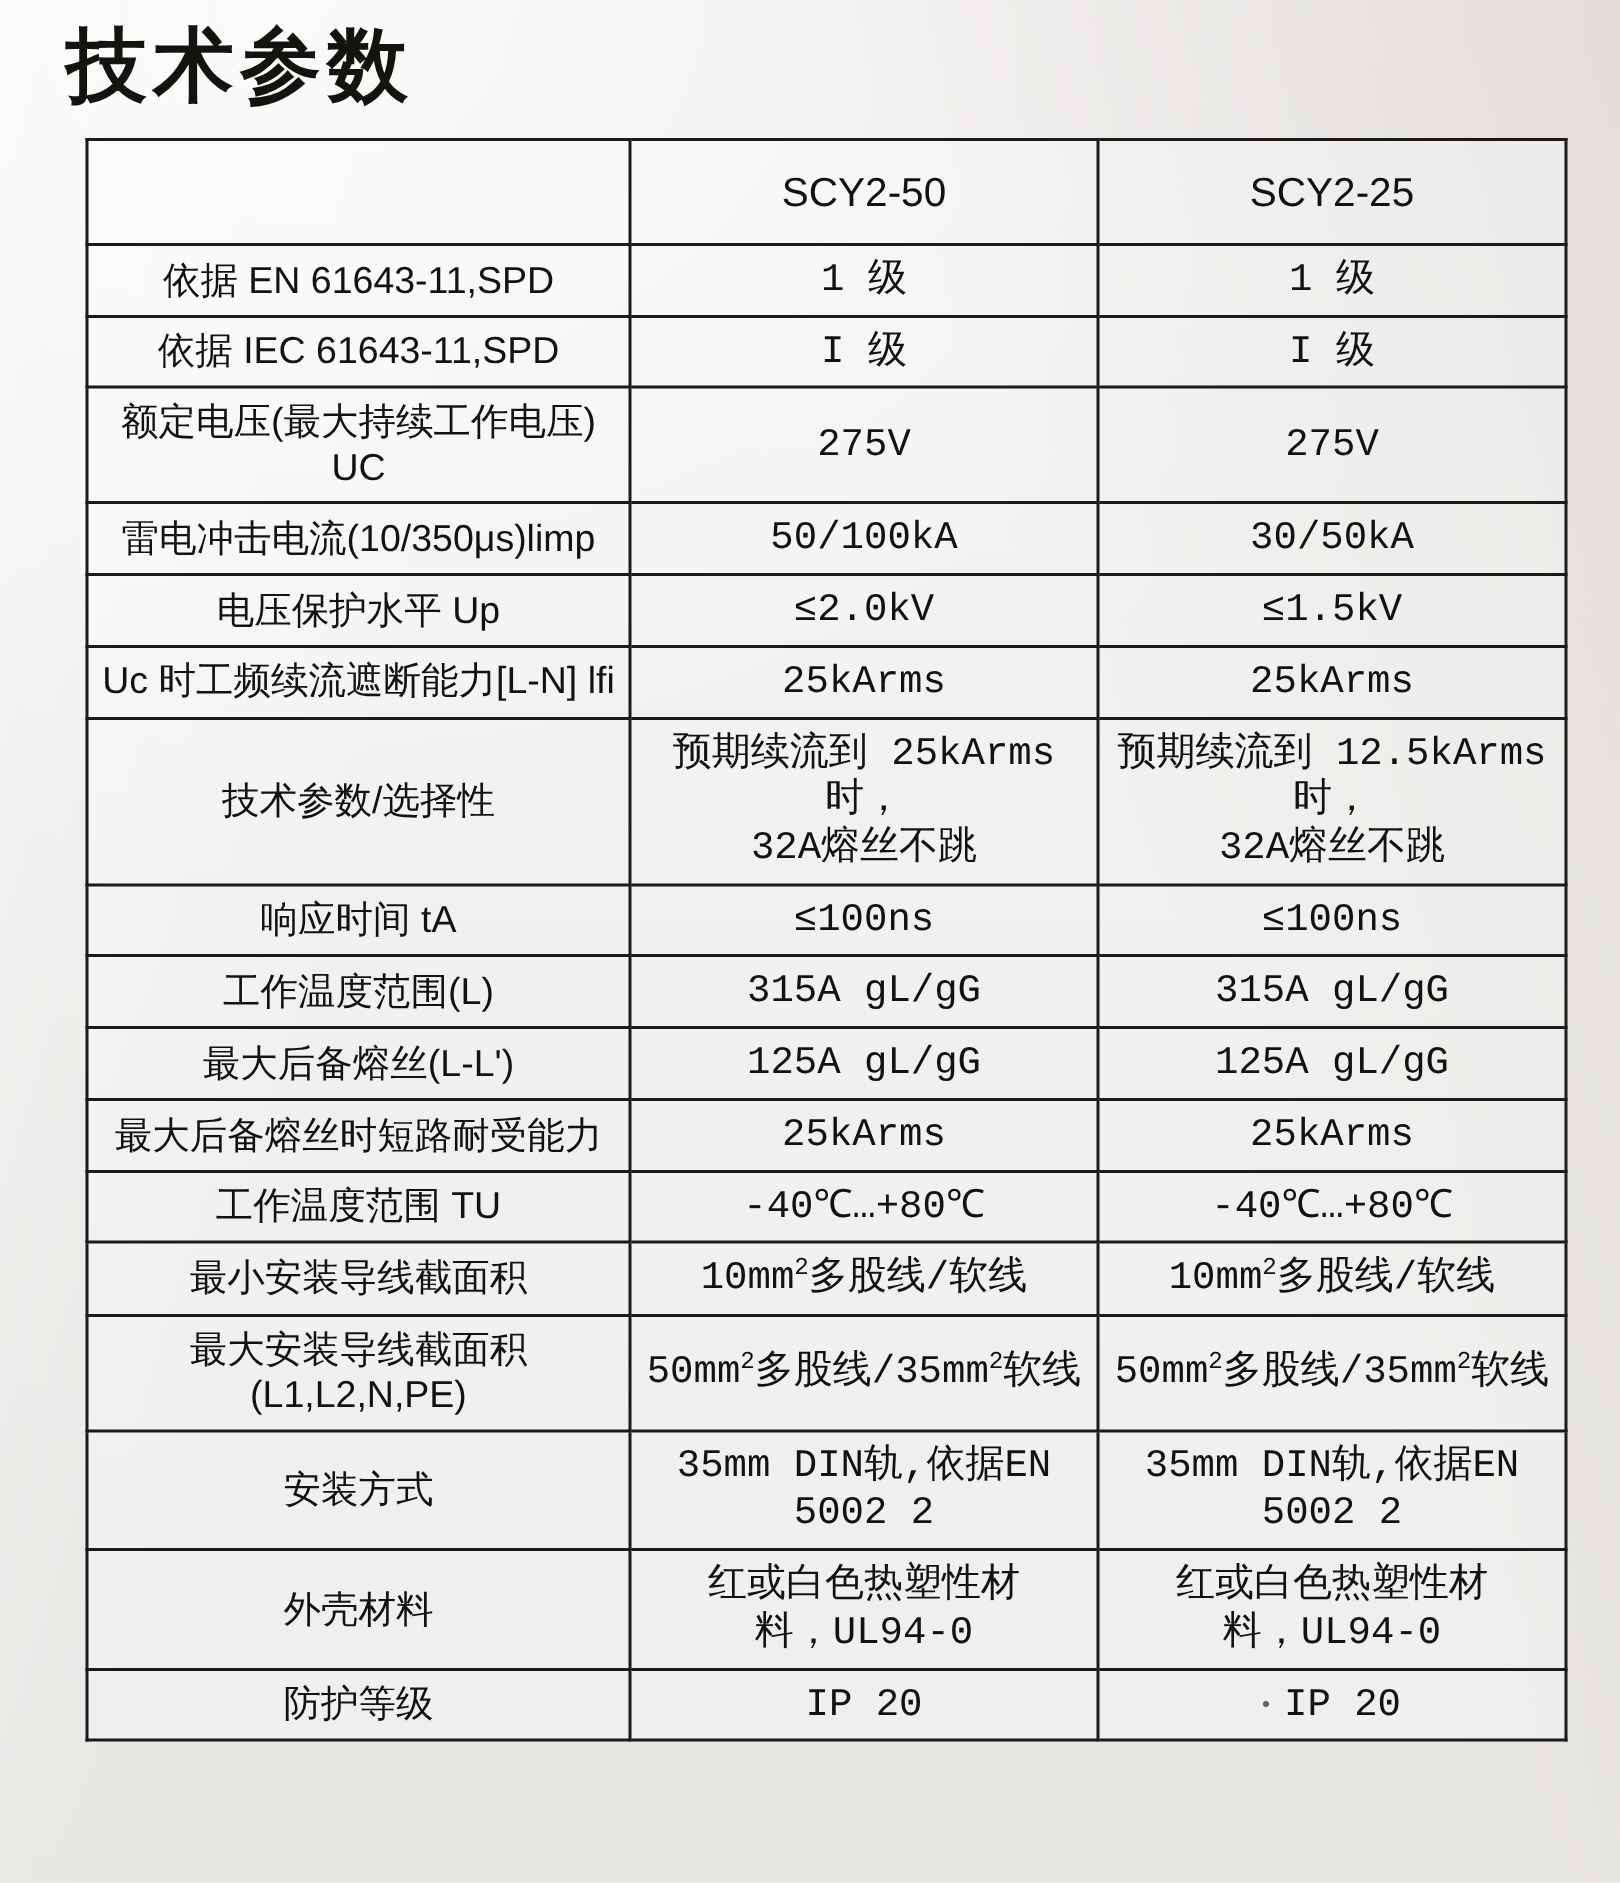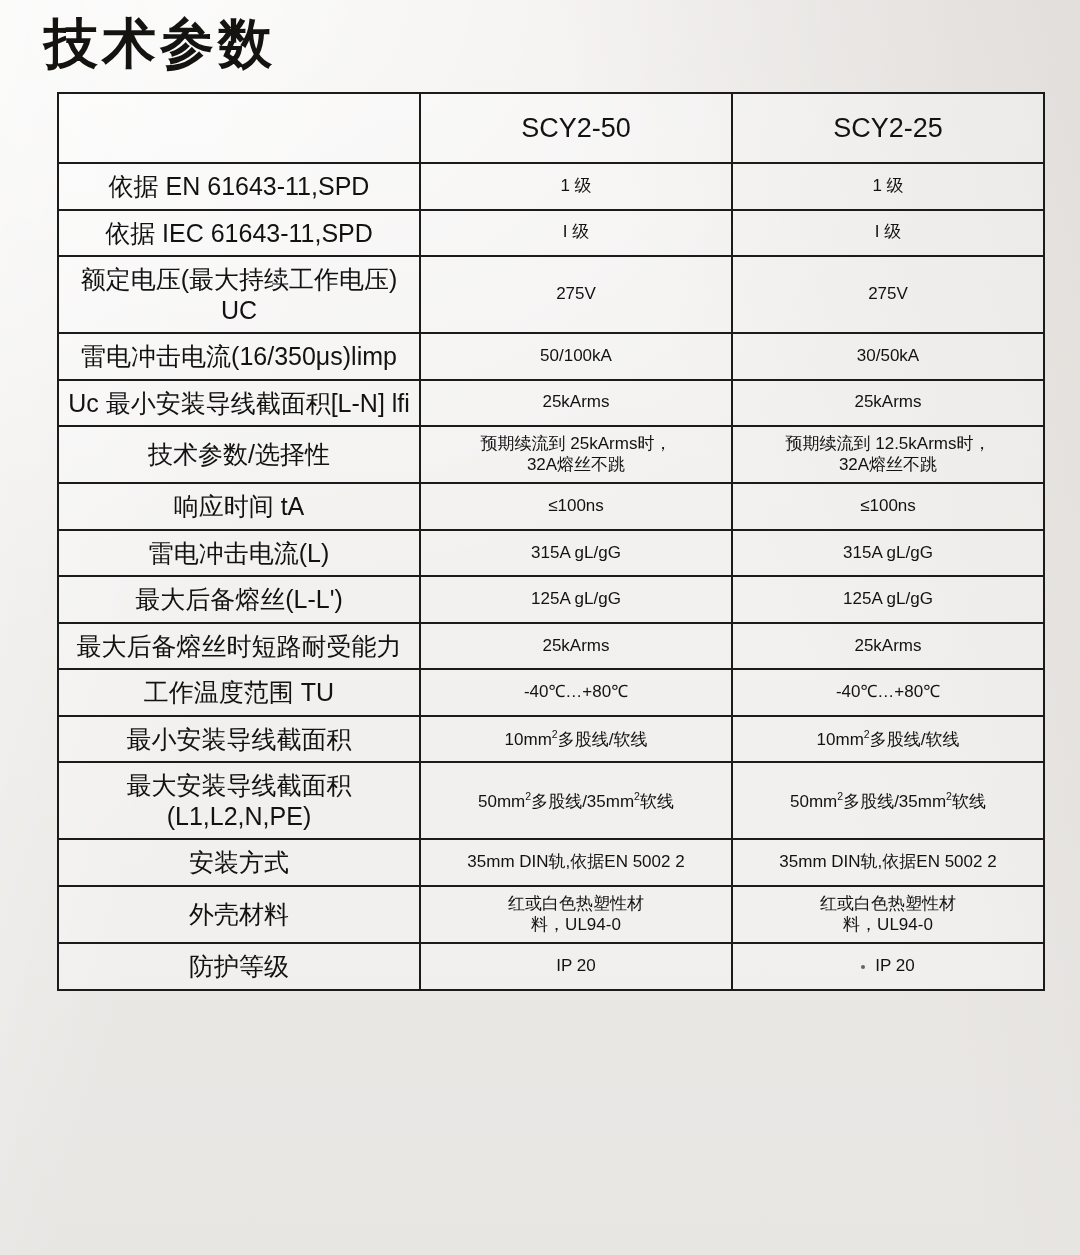--- a/index.html
+++ b/index.html
@@ -68,21 +68,22 @@
   }
   table.spec th {
     font-size: 27px;
     height: 54px;
   }
   table.spec td.label {
     font-size: 25px;
     border-radius: 20px;
   }
   table.spec td.val {
-    font-size: 17px;
+    font-size: 26px;
+    font-family: Liberation Mono, monospace;
   }
   .two-line { line-height: 1.25; }
   sup { font-size: 0.62em; vertical-align: super; }
   .hdr-empty { border-top: 2px solid #1b1b1b; }
   .tiny-dot {
     display: inline-block;
     width: 4px; height: 4px;
     background: #333;
     border-radius: 50%;
     margin-right: 10px;
@@ -123,41 +124,46 @@
             <td class="label">依据 IEC 61643-11,SPD</td>
             <td class="val">I 级</td>
             <td class="val">I 级</td>
           </tr>
           <tr>
             <td class="label two-line">额定电压(最大持续工作电压)<br>UC</td>
             <td class="val">275V</td>
             <td class="val">275V</td>
           </tr>
           <tr>
-            <td class="label">雷电冲击电流(16/350μs)limp</td>
+            <td class="label">雷电冲击电流(10/350μs)limp</td>
             <td class="val">50/100kA</td>
             <td class="val">30/50kA</td>
           </tr>
           <tr>
-            <td class="label">Uc 最小安装导线截面积[L-N] lfi</td>
+            <td class="label">电压保护水平 Up</td>
+            <td class="val">≤2.0kV</td>
+            <td class="val">≤1.5kV</td>
+          </tr>
+          <tr>
+            <td class="label">Uc 时工频续流遮断能力[L-N] lfi</td>
             <td class="val">25kArms</td>
             <td class="val">25kArms</td>
           </tr>
           <tr>
             <td class="label">技术参数/选择性</td>
             <td class="val two-line">预期续流到 25kArms时，<br>32A熔丝不跳</td>
             <td class="val two-line">预期续流到 12.5kArms时，<br>32A熔丝不跳</td>
           </tr>
           <tr>
             <td class="label">响应时间 tA</td>
             <td class="val">≤100ns</td>
             <td class="val">≤100ns</td>
           </tr>
           <tr>
-            <td class="label">雷电冲击电流(L)</td>
+            <td class="label">工作温度范围(L)</td>
             <td class="val">315A gL/gG</td>
             <td class="val">315A gL/gG</td>
           </tr>
           <tr>
             <td class="label">最大后备熔丝(L-L')</td>
             <td class="val">125A gL/gG</td>
             <td class="val">125A gL/gG</td>
           </tr>
           <tr>
             <td class="label">最大后备熔丝时短路耐受能力</td>

